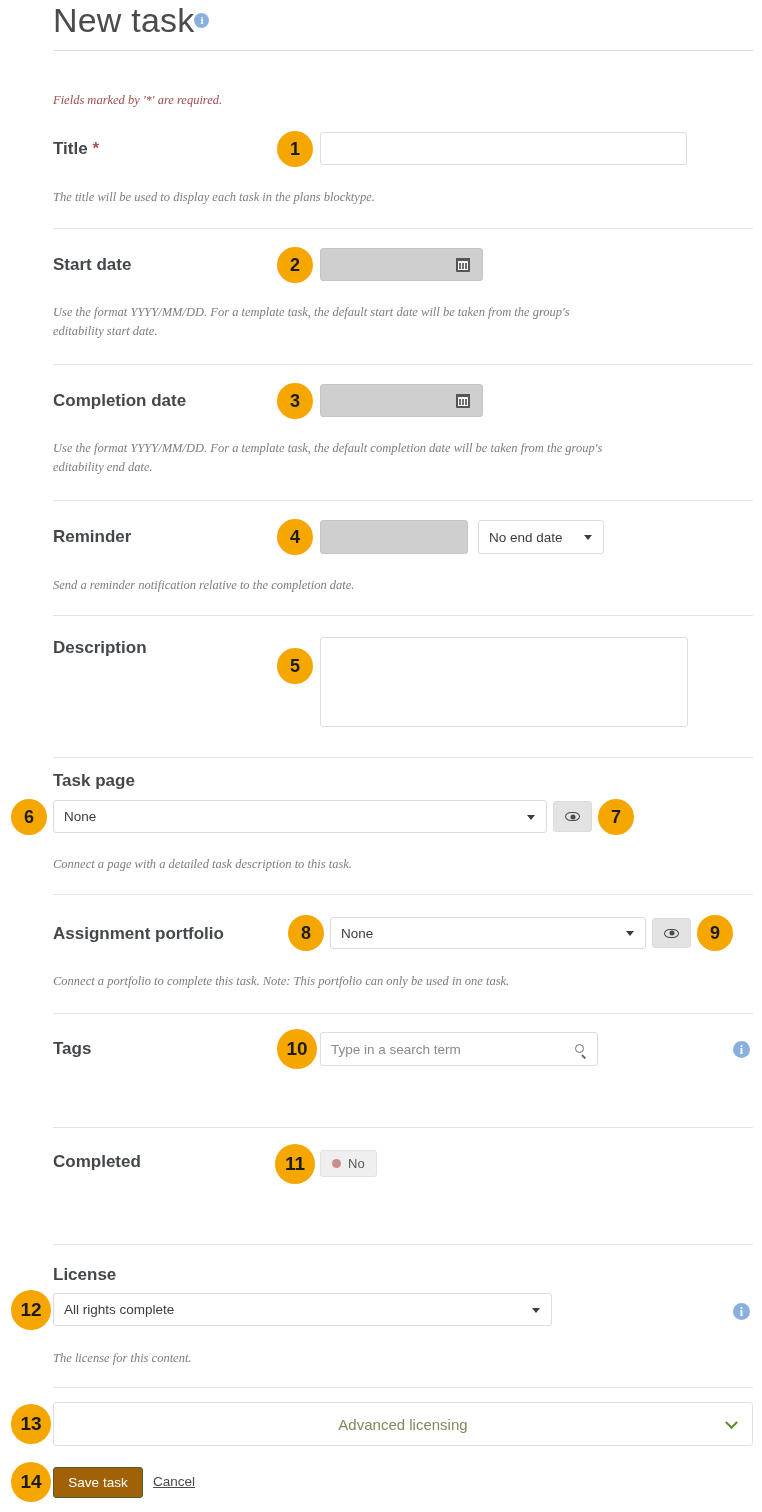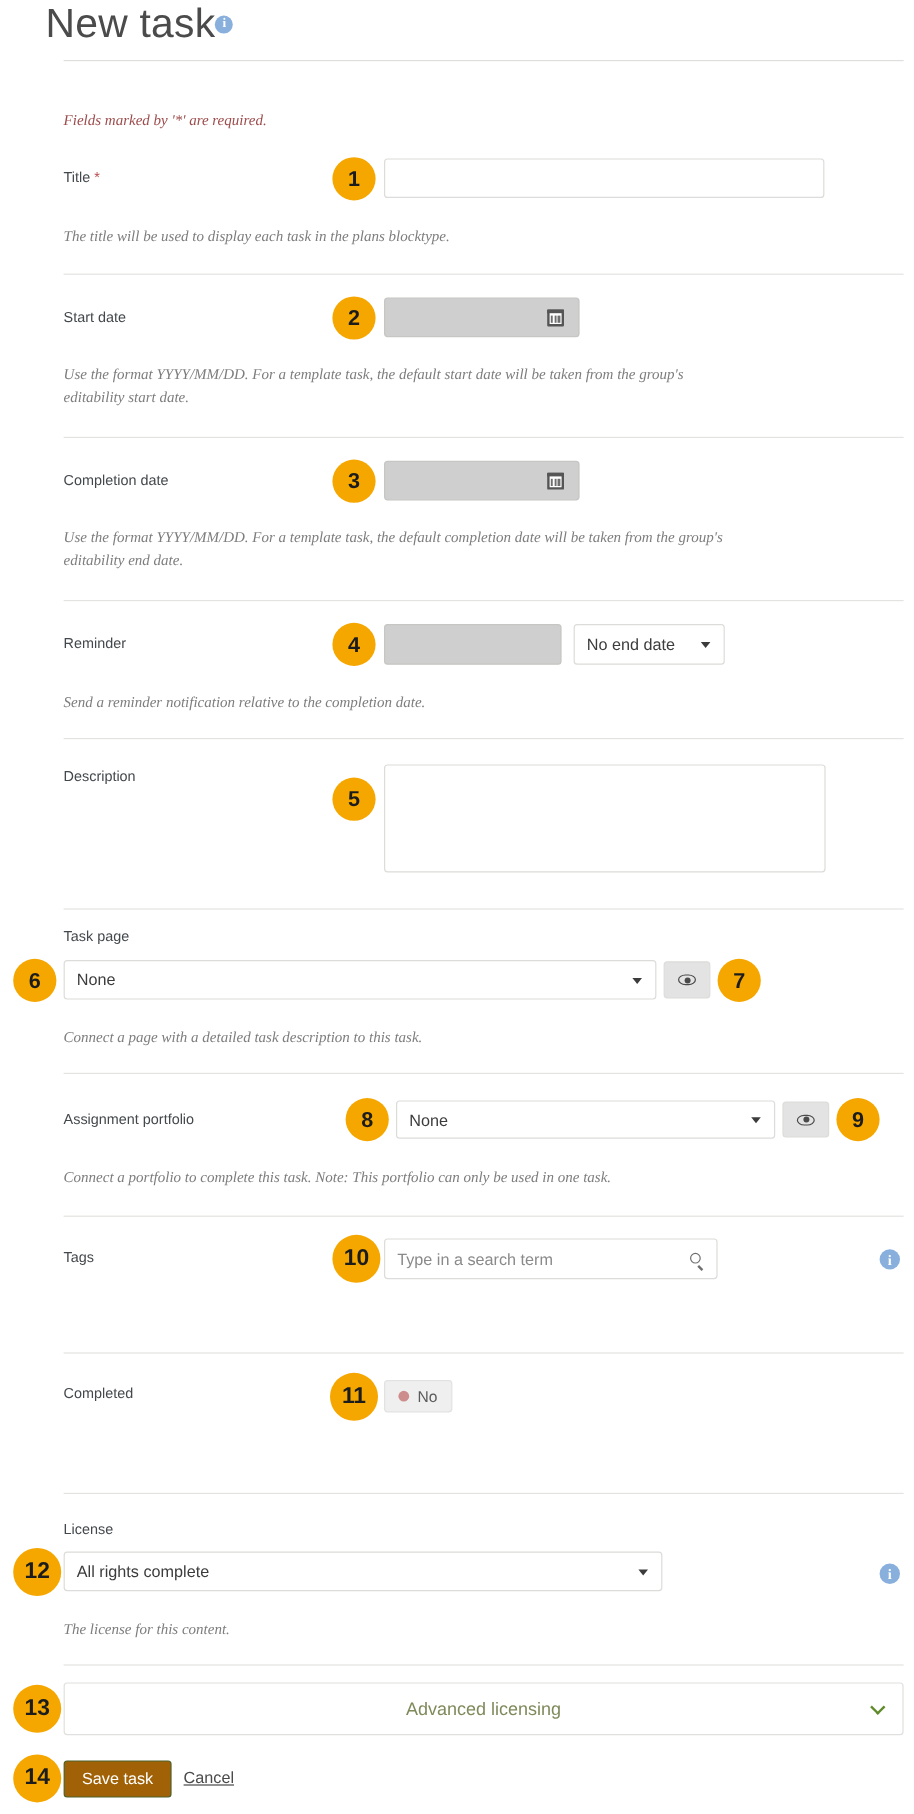--- a/index.html
+++ b/index.html
@@ -8,21 +8,21 @@
     width: 762px; height: 1512px;
     background: #ffffff;
     font-family: "Liberation Sans", sans-serif;
     color: #3c3c3c;
     overflow: hidden;
   }
   .page { position: relative; width: 762px; height: 1512px; }
 
   
   .page-header {
-    position: absolute; left: 38px; top: 0px; width: 700px;
+    position: absolute; left: 53px; top: 0px; width: 700px;
     display: flex; align-items: center; gap: 0;
   }
   .page-title {
     font-size: 34px; font-weight: 300; color: #4b4b4b;
     letter-spacing: .2px; line-height: 40px; margin: 0;
   }
   .info-icon {
     display: inline-block; width: 15px; height: 15px; border-radius: 50%;
     background: #89b0dd; position: relative; flex: none;
   }
@@ -45,21 +45,21 @@
   .required-note {
     position: absolute; left: 53px; top: 93px;
     font-size: 12.5px; font-style: italic; color: #9d4b4b;
     font-family: "Liberation Serif", serif;
   }
 
   
   .rule { position: absolute; left: 53px; width: 700px; height: 1px; background: #e3e3e1; }
 
   .flabel {
-    position: absolute; font-size: 12px; color: #43484c; line-height: 17px;
+    position: absolute; font-size: 17px; color: #43484c; line-height: 17px; font-weight: bold;
   }
   .flabel .req { color: #b84c4c; }
 
   .helptext {
     position: absolute; font-size: 12.5px; font-style: italic; color: #7d7d7d;
     font-family: "Liberation Serif", serif; line-height: 19px;
   }
 
   
   .txtinput {

